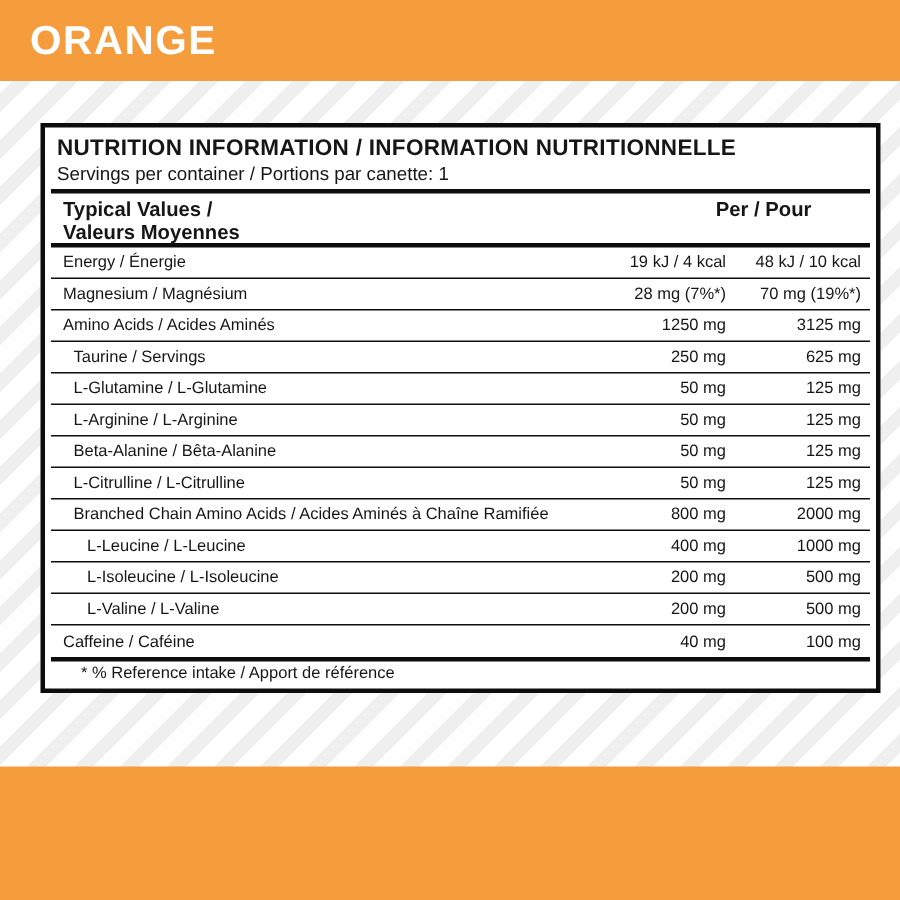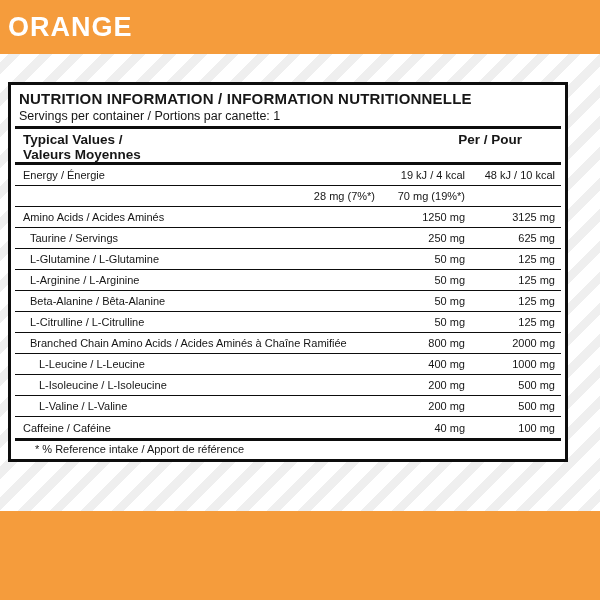--- a/index.html
+++ b/index.html
@@ -8,24 +8,24 @@
     background:
       repeating-linear-gradient(135deg,#efefef 0 9px,#ffffff 9px 22px);
     font-family:"Liberation Sans","DejaVu Sans",sans-serif;
     color:#161616;
   }
   .bar{position:absolute;left:0;width:600px;}
   .bar.top{top:0;height:54px;display:flex;align-items:center;}
   .bar.bottom{top:511px;height:89px;}
   .flavor{
     color:#ffffff;font-weight:bold;font-size:27px;letter-spacing:1px;
-    padding-left:8px;line-height:54px;
+    padding-left:20px;line-height:54px;
   }
   .sheet{
-    position:absolute;left:8px;top:82px;width:560px;height:380px;
+    position:absolute;left:27px;top:82px;width:560px;height:380px;
     background:#ffffff;border:3px solid #0d0d0d;box-sizing:border-box;
   }
   .title-block{padding:4px 8px 2px 8px;}
   .title{font-weight:bold;font-size:15px;letter-spacing:.2px;line-height:19px;white-space:nowrap;}
   .servings{font-size:12.5px;line-height:16px;}
   .rule{height:3px;background:#0d0d0d;margin:0 4px;}
   .head-row{
     margin:0 4px;height:33px;box-sizing:border-box;
     display:flex;justify-content:space-between;align-items:flex-start;
     padding:3px 6px 0 8px;font-weight:bold;font-size:13.5px;line-height:15px;
@@ -82,20 +82,21 @@
 
     <div class="rule"></div>
 
     <div class="rows" id="rows">
         <div class="row indent-0">
           <div class="name">Energy / Énergie</div>
           <div class="val">19 kJ / 4 kcal</div>
           <div class="val">48 kJ / 10 kcal</div>
         </div>
         <div class="row indent-0">
+          <div class="name">Magnesium / Magnésium</div>
           <div class="val">28 mg (7%*)</div>
           <div class="val">70 mg (19%*)</div>
         </div>
         <div class="row indent-0">
           <div class="name">Amino Acids / Acides Aminés</div>
           <div class="val">1250 mg</div>
           <div class="val">3125 mg</div>
         </div>
         <div class="row indent-1">
           <div class="name">Taurine / Servings</div>

